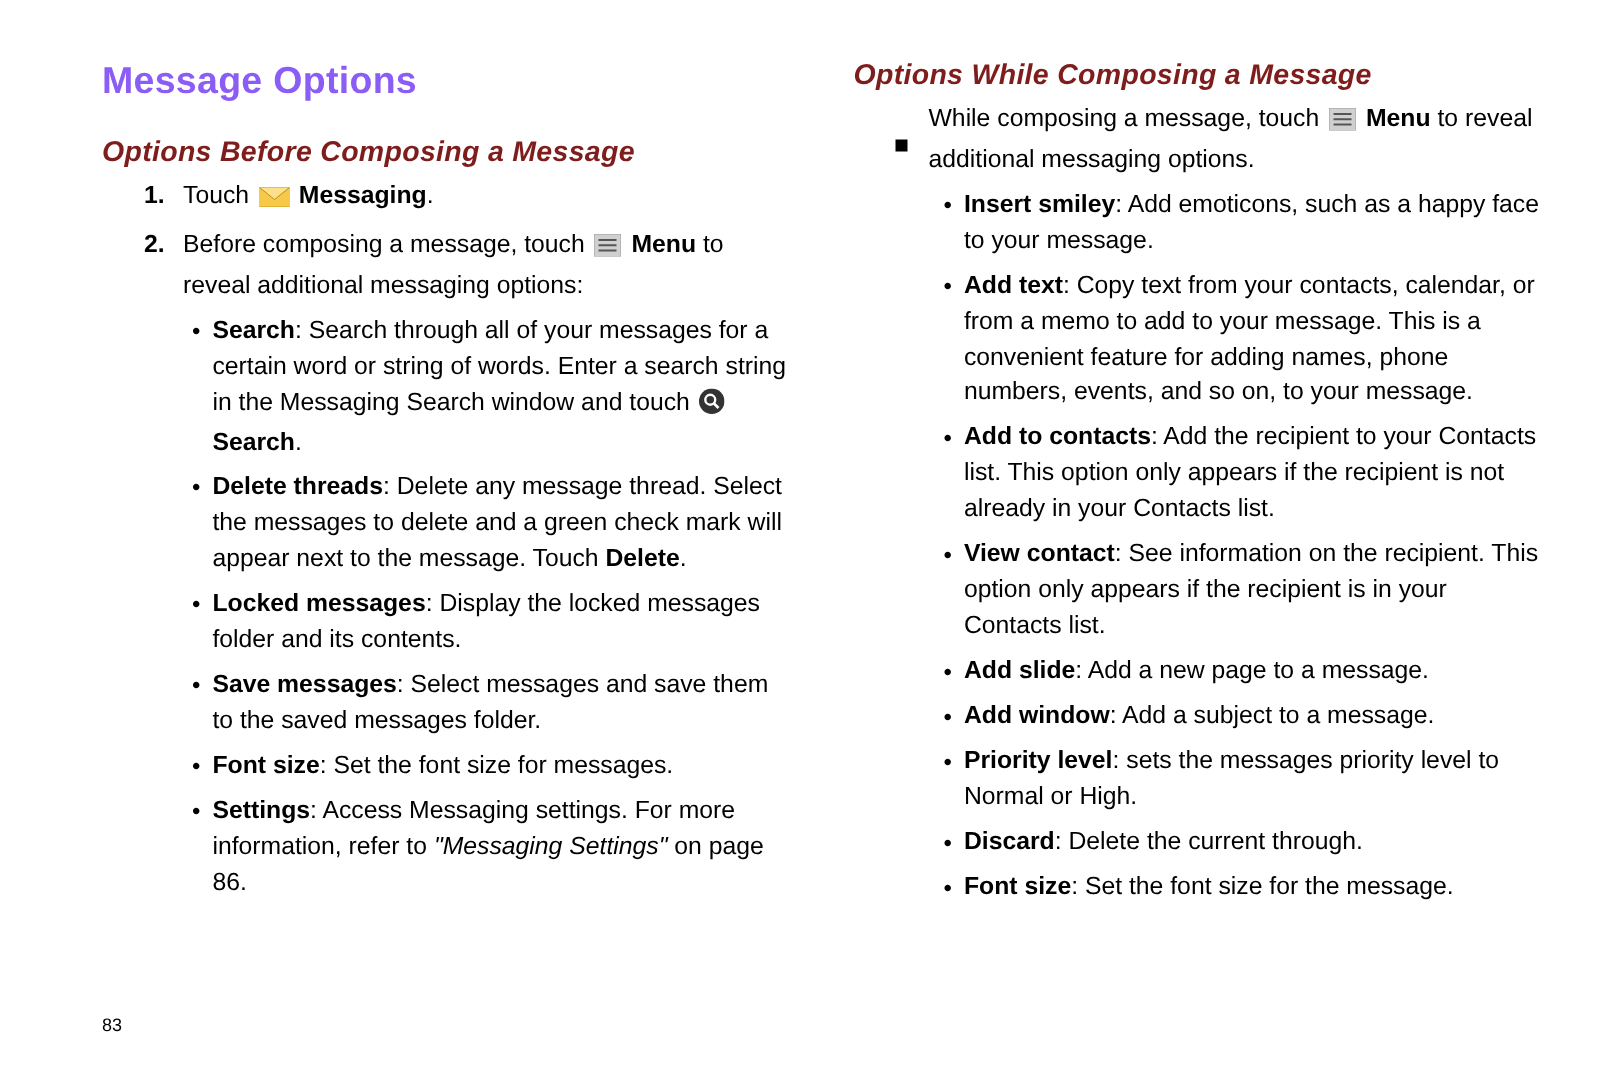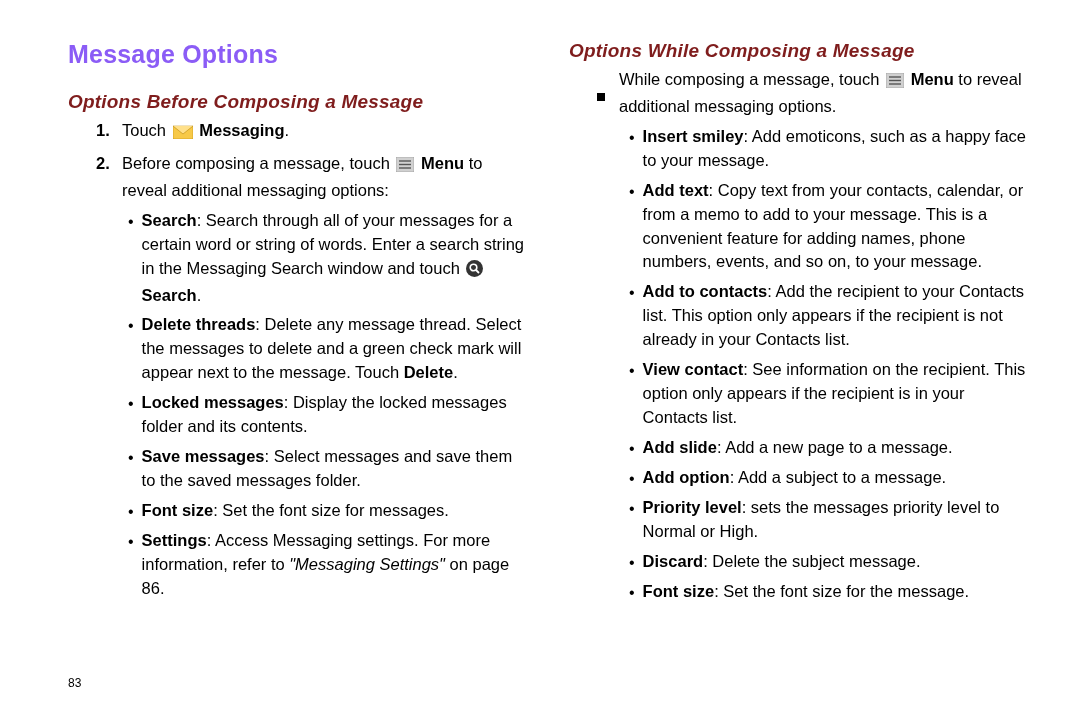--- a/index.html
+++ b/index.html
@@ -208,31 +208,31 @@
         <span class="bold">View contact</span><span>: See information on the recipient. This option only appears if the recipient is in your Contacts list.</span>
       </div>
         </div>
       <div class="bullet">
           <div class="bullet-body">
         <span class="bold">Add slide</span><span>: Add a new page to a message.</span>
       </div>
         </div>
       <div class="bullet">
           <div class="bullet-body">
-        <span class="bold">Add option</span><span>: Add a subject to a message.</span>
+        <span class="bold">Add window</span><span>: Add a subject to a message.</span>
       </div>
         </div>
       <div class="bullet">
           <div class="bullet-body">
         <span class="bold">Priority level</span><span>: sets the messages priority level to Normal or High.</span>
       </div>
         </div>
       <div class="bullet">
           <div class="bullet-body">
-        <span class="bold">Discard</span><span>: Delete the subject message.</span>
+        <span class="bold">Discard</span><span>: Delete the current through.</span>
       </div>
         </div>
       <div class="bullet">
           <div class="bullet-body">
         <span class="bold">Font size</span><span>: Set the font size for the message.</span>
       </div>
         </div>
     </div>
   </div>
 

